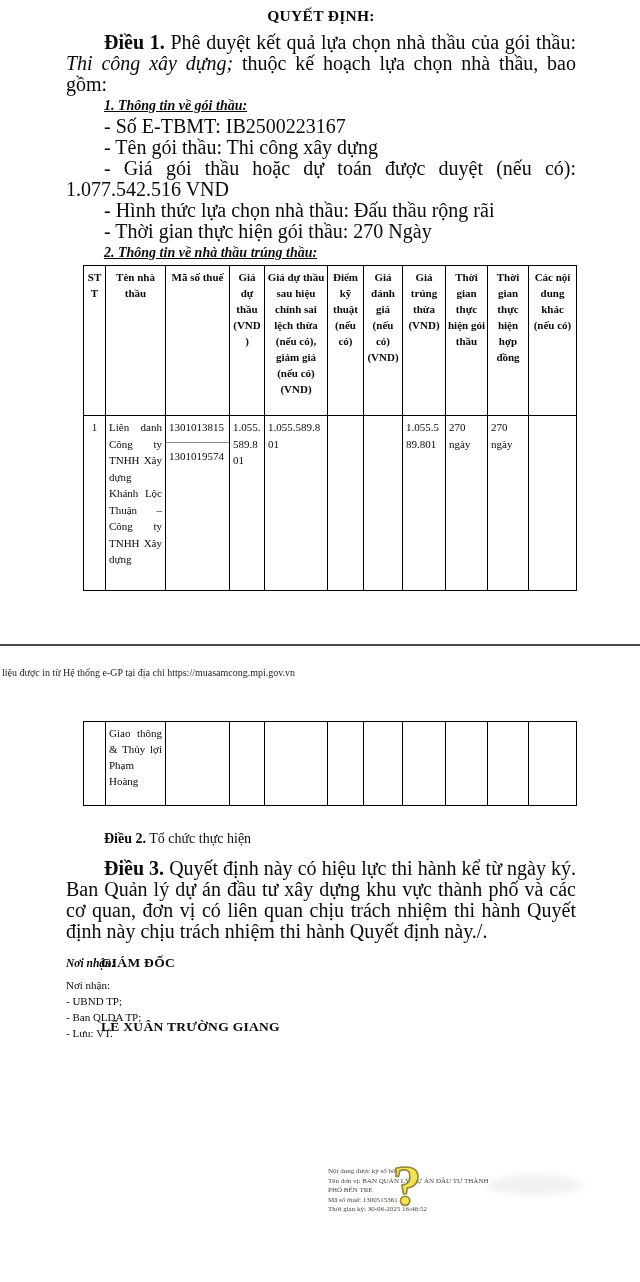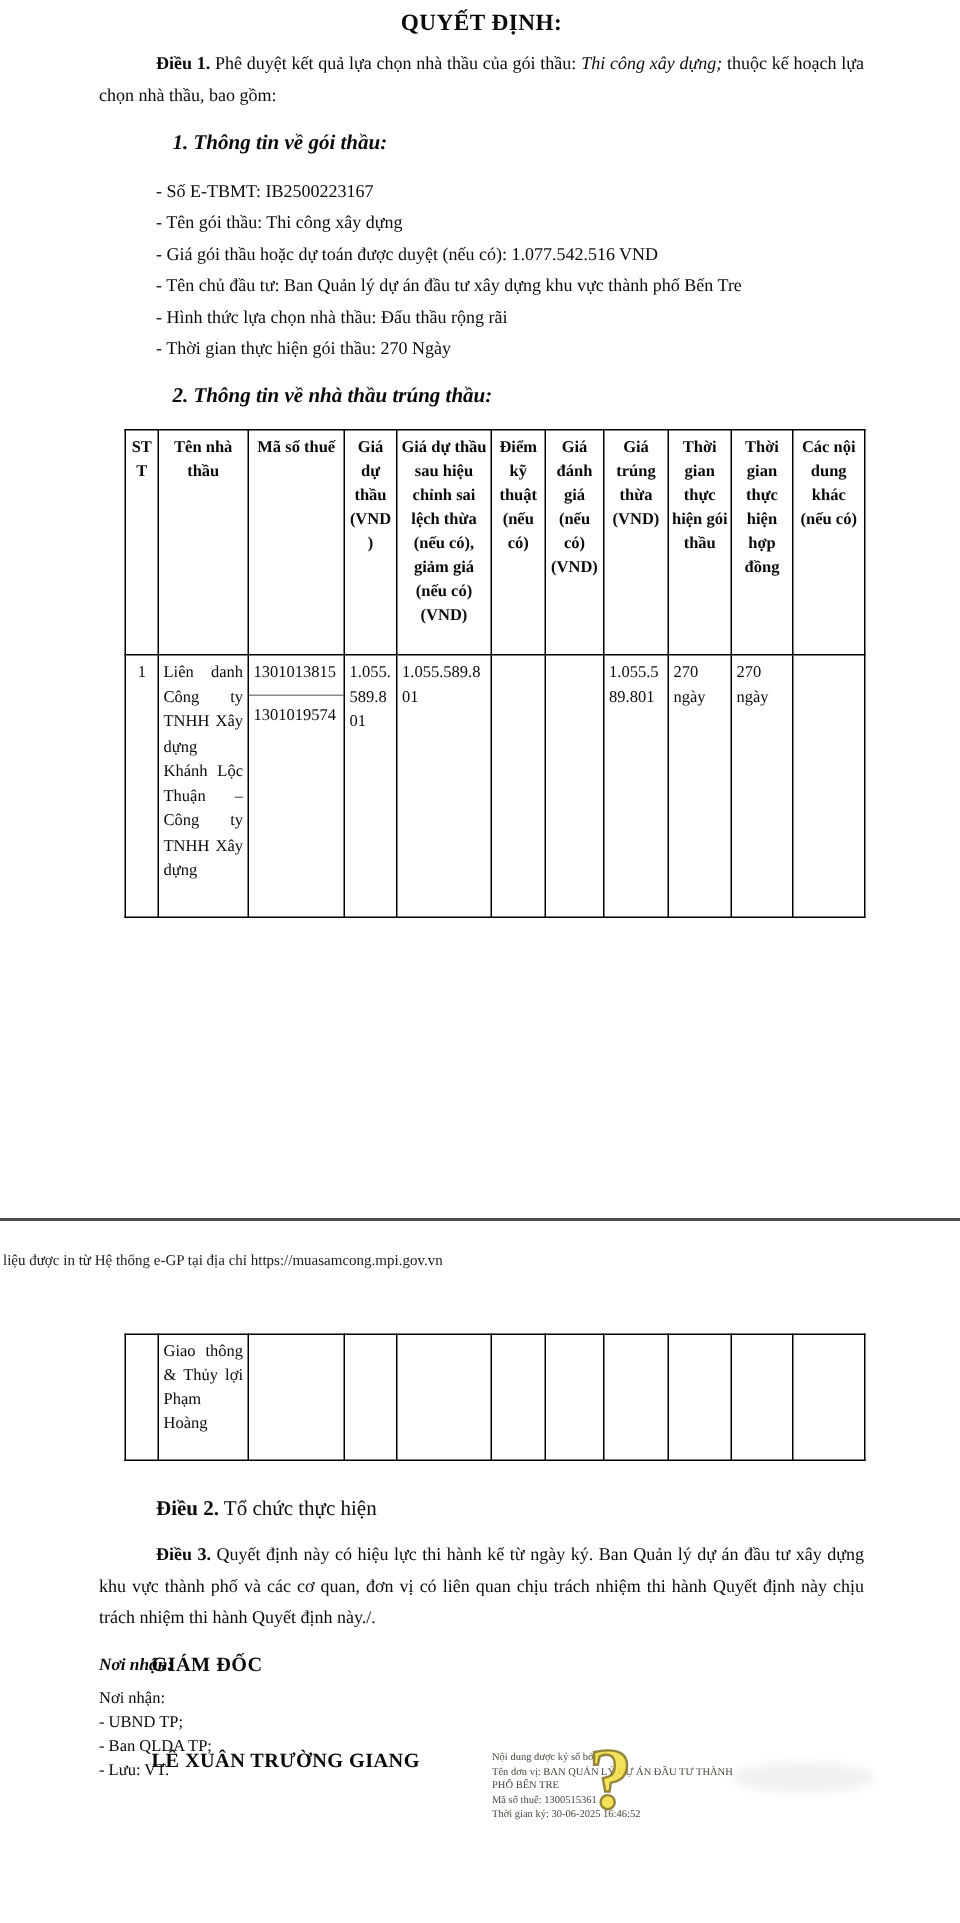--- a/index.html
+++ b/index.html
@@ -2,26 +2,26 @@
 <html><head>
 <meta charset="utf-8">
 <style>
   * { box-sizing: border-box; }
   html,body { margin:0; padding:0; background:#ffffff; }
   body { width:640px; font-family:"Liberation Serif", serif; color:#0a0a0a; }
   .doc { position:relative; width:640px; height:1282px; background:#fff; overflow:hidden; }
   .content { padding-left:66px; padding-right:64px; }
 
   
-  .page1 { height:814px; border-bottom:2px solid #4d4d4d; padding-top:7px; }
+  .page1 { height:646px; border-bottom:2px solid #4d4d4d; padding-top:7px; }
   .doc-title { margin:0; text-align:center; font-size:15.5px; font-weight:bold; letter-spacing:.3px; }
-  .para { margin:0; font-size:12px; line-height:21px; text-align:justify; text-indent:38px; }
+  .para { margin:0; font-size:20px; line-height:21px; text-align:justify; text-indent:38px; }
   .mt7 { margin-top:7px; }
   .mt4 { margin-top:4px; }
-  .heading-bi { margin:11px; font-size:14px; line-height:21px; font-weight:bold; font-style:italic; text-indent:38px; }
+  .heading-bi { margin:0; font-size:14px; line-height:21px; font-weight:bold; font-style:italic; text-indent:38px;text-decoration:underline; }
 
   
   table.bid { border-collapse:collapse; table-layout:fixed; width:493px; margin-left:17px; margin-top:2px; }
   table.bid th, table.bid td { border:1px solid #000; vertical-align:top; overflow-wrap:break-word; word-wrap:break-word; }
   table.bid th { font-size:11px; font-weight:bold; text-align:center; line-height:16px; padding:3px 2px 18px; }
   table.bid td { font-size:11px; line-height:16.5px; padding:3px 3px 2px; }
   td.c-stt { text-align:center; }
   td.c-name { text-align:justify; }
   td.c-tax { }
   .tax-divider { border:0; border-top:1px solid #8a8a8a; margin:6px -3px 5px; }
@@ -64,21 +64,20 @@
       <h1 class="doc-title">QUYẾT ĐỊNH:</h1>
 
       <p class="para mt7"><b>Điều 1.</b><span> Phê duyệt kết quả lựa chọn nhà thầu của gói thầu: </span><i>Thi công xây dựng;</i><span> thuộc kế hoạch lựa chọn nhà thầu, bao gồm:</span></p>
 
       <p class="heading-bi mt4">1. Thông tin về gói thầu:</p>
 
       <div>
         <p class="para">- Số E-TBMT: IB2500223167</p>
         <p class="para">- Tên gói thầu: Thi công xây dựng</p>
         <p class="para">- Giá gói thầu hoặc dự toán được duyệt (nếu có): 1.077.542.516 VND</p>
-        <p class="para">- Tên chủ đầu tư: Ban Quản lý dự án đầu tư xây dựng khu vực thành phố Bến Tre</p>
         <p class="para">- Hình thức lựa chọn nhà thầu: Đấu thầu rộng rãi</p>
         <p class="para">- Thời gian thực hiện gói thầu: 270 Ngày</p>
       </div>
 
       <p class="heading-bi">2. Thông tin về nhà thầu trúng thầu:</p>
 
       <table class="bid">
         <colgroup>
           <col style="width:22px">
             <col style="width:60px">

